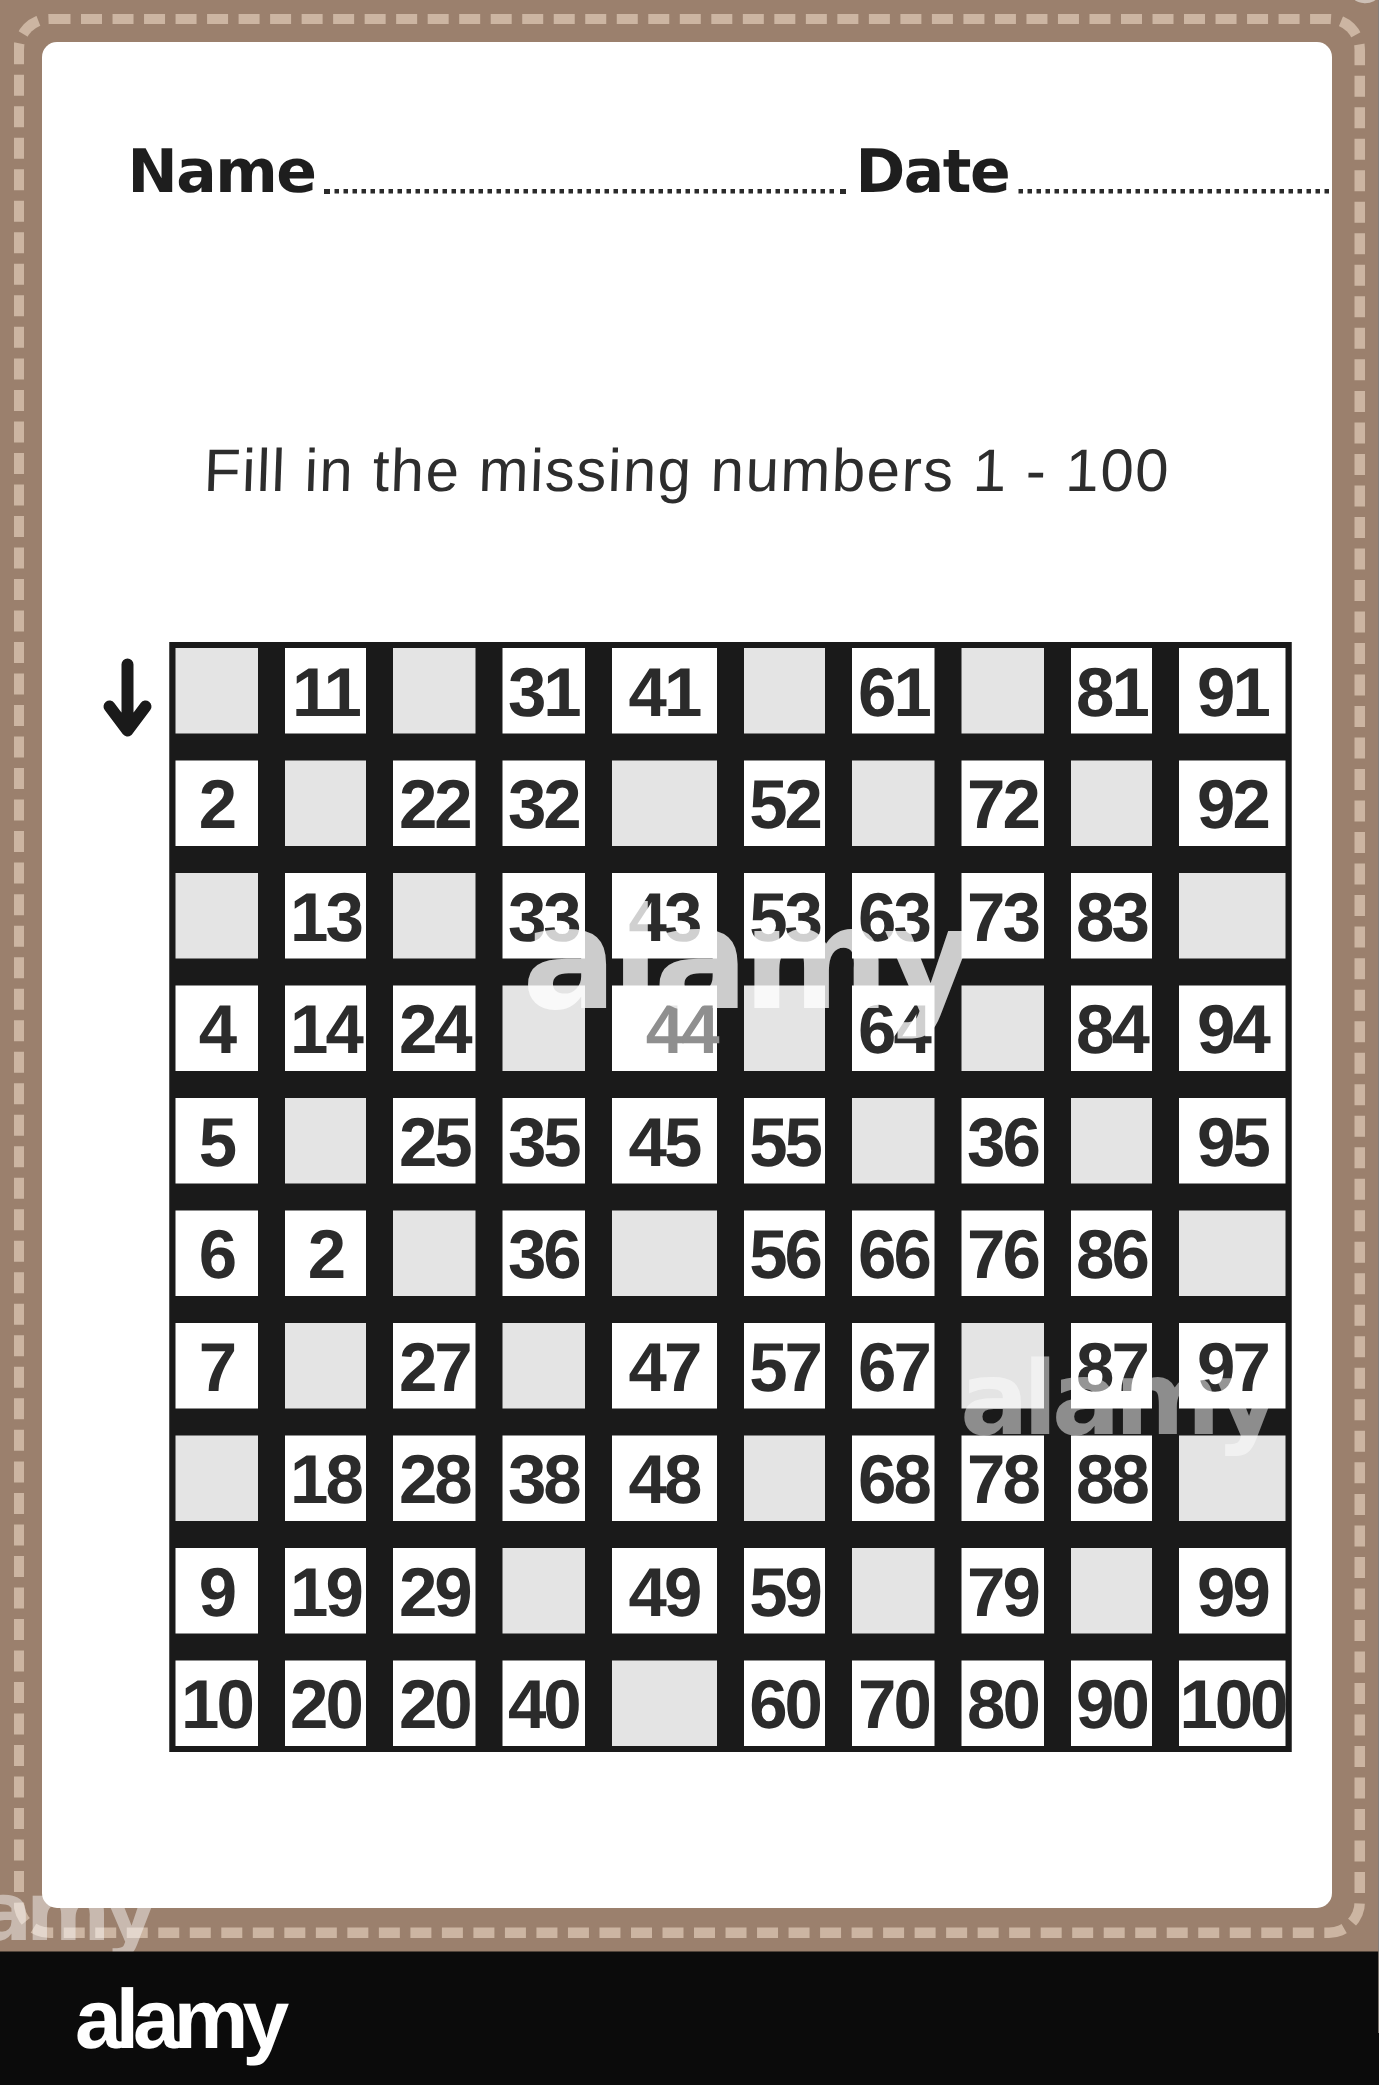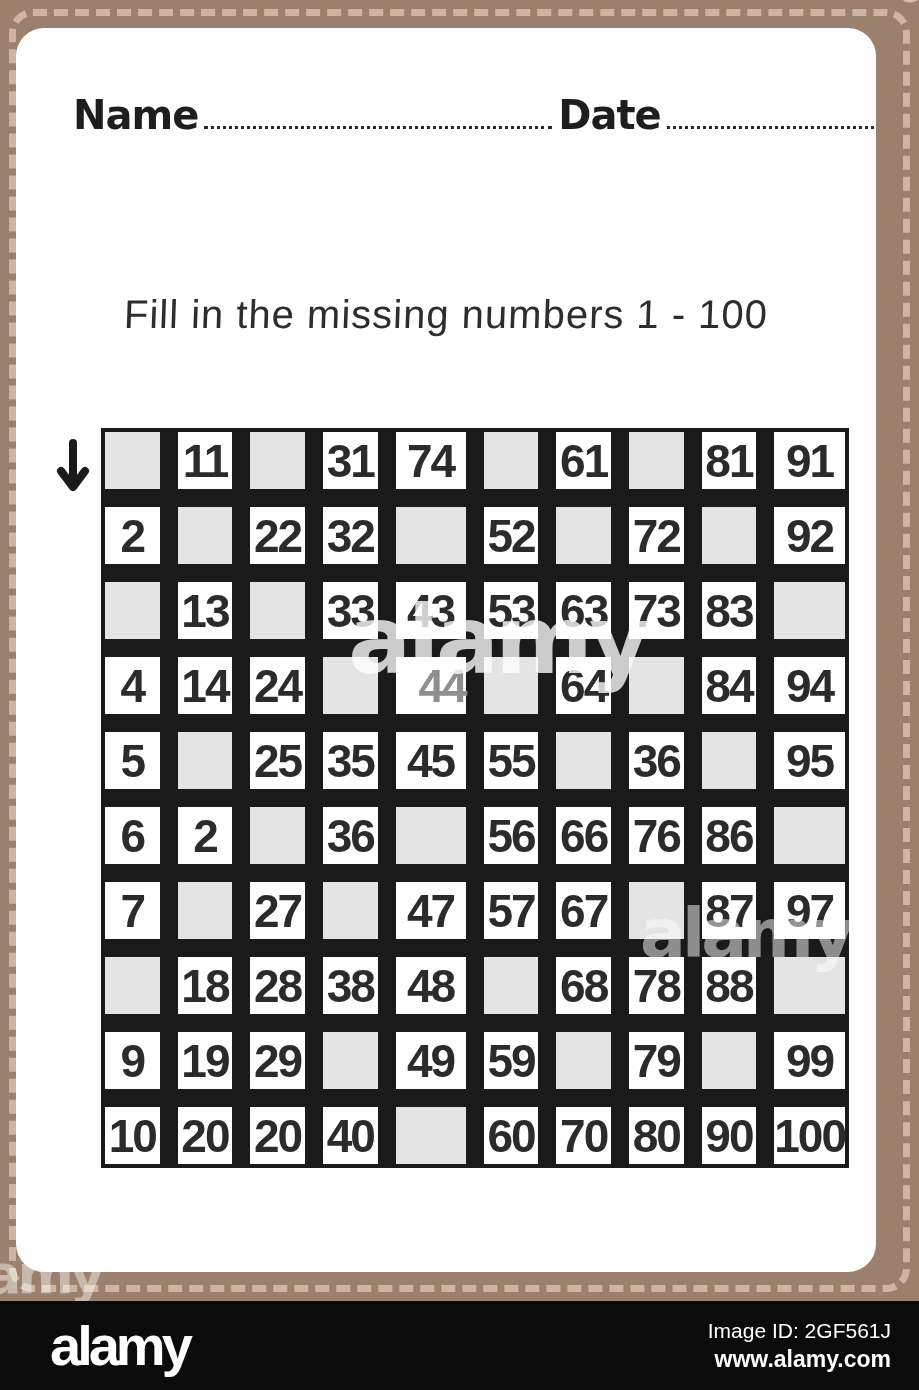--- a/index.html
+++ b/index.html
@@ -6,22 +6,22 @@
   .frame{
     position:relative;width:919px;height:1390px;overflow:hidden;
     background:var(--frame,#9b806d);
     font-family:"DejaVu Sans",sans-serif;
   }
   .dashed-border{
     position:absolute;left:9px;top:9px;right:9px;bottom:98px;
     border:7px dashed var(--dash,#ccb5a2);border-radius:24px;
   }
   .page{
-    position:absolute;left:16px;top:28px;width:860px;height:1244px;
-    background:var(--page,#ffffff);border-radius:28px;text-decoration:underline;
+    position:absolute;left:28px;top:28px;width:860px;height:1244px;
+    background:var(--page,#ffffff);border-radius:10px;text-decoration:underline;
   }
   .header-row{
     position:absolute;left:57px;top:58px;width:801px;height:50px;
     display:flex;align-items:flex-end;gap:6px;
   }
   .field-label{
     font-weight:bold;font-size:40px;letter-spacing:-1px;color:#1e1e1e;line-height:1.05;
   }
   .dot-line{border-bottom:3px dotted #2a2a2a;margin-bottom:7px;height:8px;}
   .name-line{width:348px;}
@@ -94,21 +94,21 @@
 
     <svg class="down-arrow" width="36" height="60" viewBox="0 0 36 60">
       <path d="M18 6 L18 46 M6 34 L18 50 L30 34" fill="none" stroke="#1a1a1a" stroke-width="8" stroke-linecap="round" stroke-linejoin="round"></path>
     </svg>
 
     <div class="number-grid">
         <div class="cell missing"></div>
         <div class="cell">11</div>
         <div class="cell missing"></div>
         <div class="cell">31</div>
-        <div class="cell">74</div>
+        <div class="cell">41</div>
         <div class="cell missing"></div>
         <div class="cell">61</div>
         <div class="cell missing"></div>
         <div class="cell">81</div>
         <div class="cell">91</div>
         <div class="cell">2</div>
         <div class="cell missing"></div>
         <div class="cell">22</div>
         <div class="cell">32</div>
         <div class="cell missing"></div>
@@ -201,19 +201,15 @@
 
   </div>
 
   <div class="wm wm-center">alamy</div>
   <div class="wm wm-right">alamy</div>
   <div class="wm wm-bottom-left">alamy</div>
   <div class="wm wm-top-right">alamy</div>
 
   <div class="footer-bar">
     <span class="alamy-logo">alamy</span>
-    <span class="footer-meta">
-      <div class="image-id">Image ID: 2GF561J</div>
-      <div class="alamy-url">www.alamy.com</div>
-    </span>
   </div>
 
 </div>
 
 </body></html>

